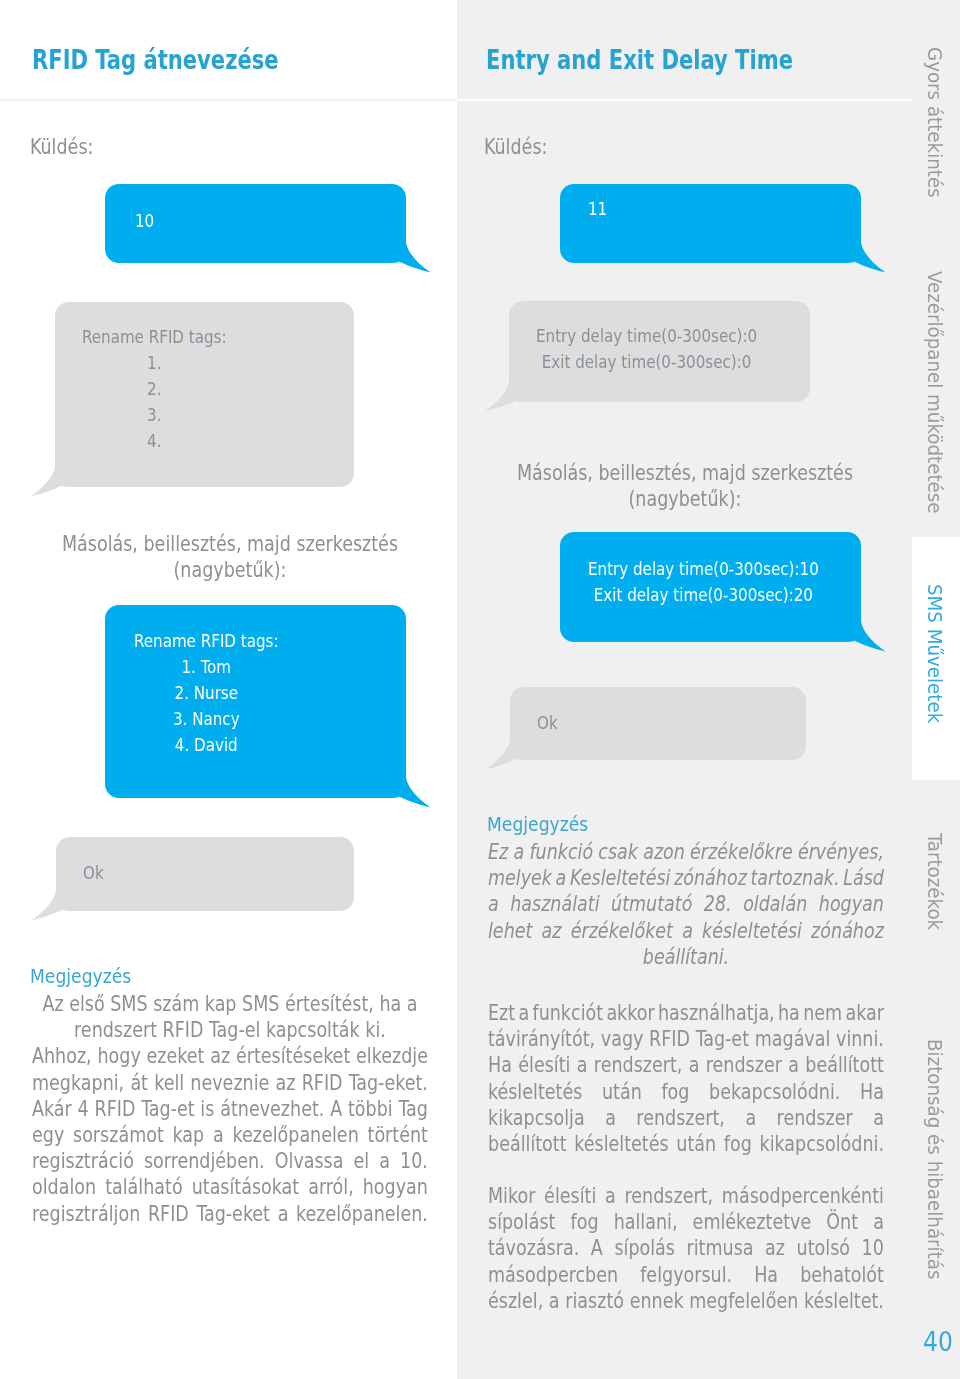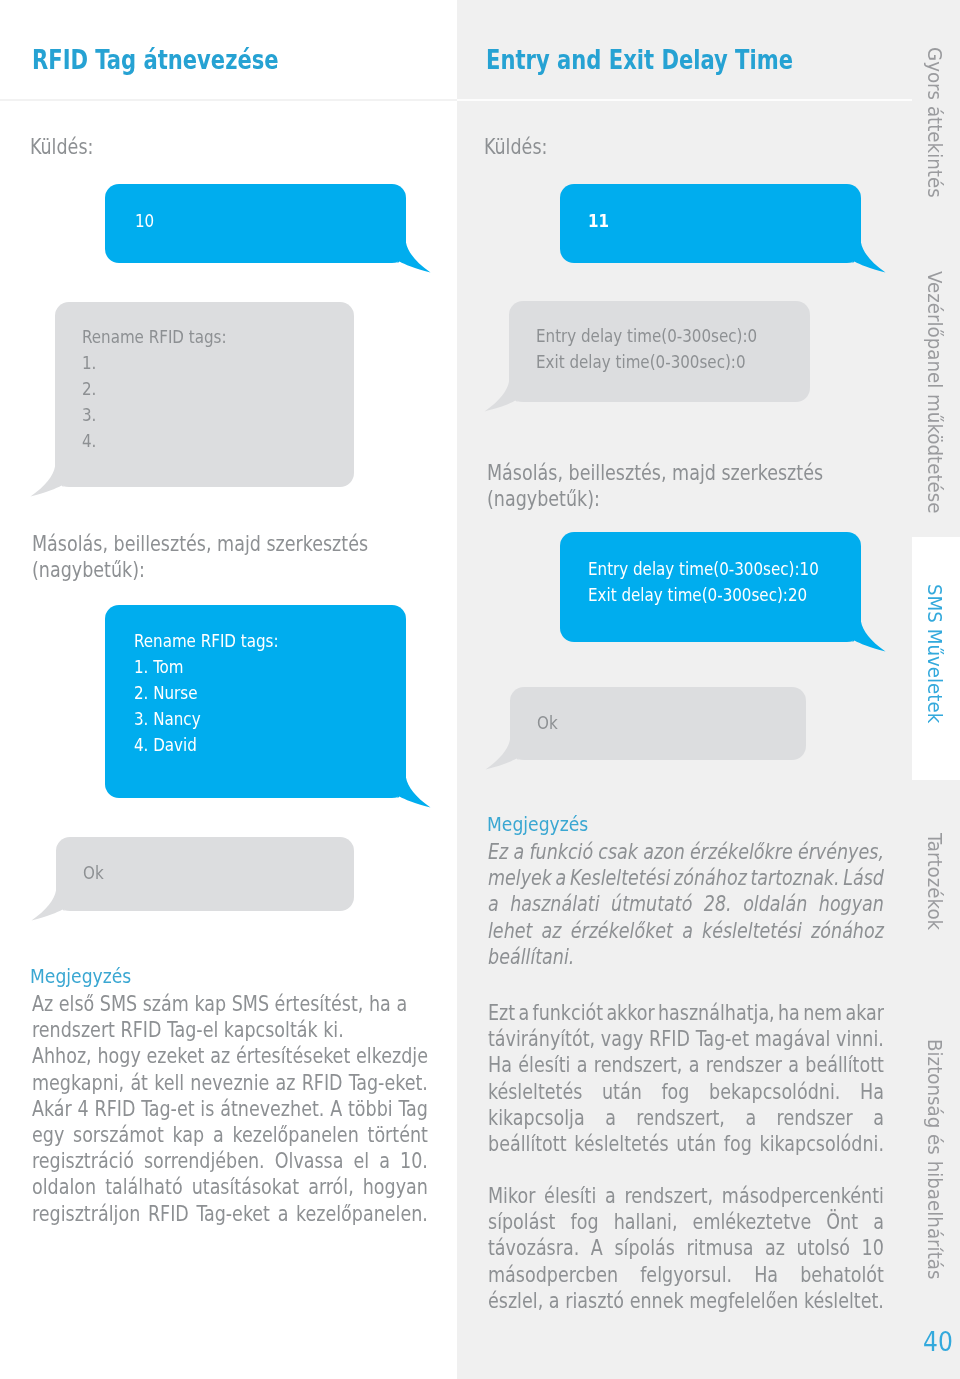--- a/index.html
+++ b/index.html
@@ -1,18 +1,18 @@
 <!DOCTYPE html>
 <html><head>
 <meta charset="utf-8">
 <style>
   html,body{margin:0;padding:0;}
   body{width:960px;height:1379px;background:#ffffff;
        font-family:"Liberation Sans",sans-serif;overflow:hidden;position:relative;}
-  .page{position:absolute;left:0;top:0;width:960px;height:1379px;}
+  .page{position:absolute;left:0;top:0;width:960px;height:1379px;text-align:center;}
 
   
   .rightbg{position:absolute;left:457px;top:0;width:503px;height:1379px;background:#f0f0f0;}
   .tabwhite{position:absolute;left:912px;top:537px;width:48px;height:243px;background:#ffffff;}
   .hr{position:absolute;height:1px;}
   .hrleft{left:0;top:99px;width:457px;height:2px;background:#f2f2f2;}
   .hrright{left:457px;top:99px;width:455px;height:2px;background:#fdfdfd;}
 
   
   .ttl{position:absolute;font-size:26.5px;font-weight:bold;color:#26a2d3;line-height:1;white-space:nowrap;
@@ -179,21 +179,21 @@
       </div>
     </div>
 
   <div class="lbl" style="left:484px;top:137px;">Küldés:</div>
 
   <div>
     <div class="bub blue" style="left:560px;top:184px;width:301px;height:79px;"></div>
     <svg class="tail" style="left:835px;top:230px;" width="60" height="55" viewBox="0 0 60 55">
       <path d="M18 0 L26 0 L26 12.5 C27.5 21.5 35.5 32 50.5 42.5 C34.5 38.5 24.5 34.5 19.5 31.6 C18.8 32.6 17.6 33 12 33 L18 33 Z" fill="#00ADEE"></path>
     </svg>
-    <div class="btxt bwhite" style="left:588px;top:208px;font-weight:bold;">11</div>
+    <div class="btxt bwhite" style="left:588px;top:196px;">11</div>
   </div>
 
   <div>
     <div class="bub grey" style="left:509px;top:301px;width:301px;height:101px;"></div>
     <svg class="tail" style="left:475px;top:369px;" width="60" height="55" viewBox="0 0 60 55">
       <path d="M42 0 L34 0 L34 12.5 C32.5 21.5 24.5 32 9.5 42.5 C25.5 38.5 35.5 34.5 40.5 31.6 C41.2 32.6 42.4 33 48 33 L42 33 Z" fill="#dcdddf"></path>
     </svg>
     <div class="btxt bgrey" style="left:536px;top:323px;">Entry delay time(0-300sec):0
 Exit delay time(0-300sec):0</div>
   </div>

